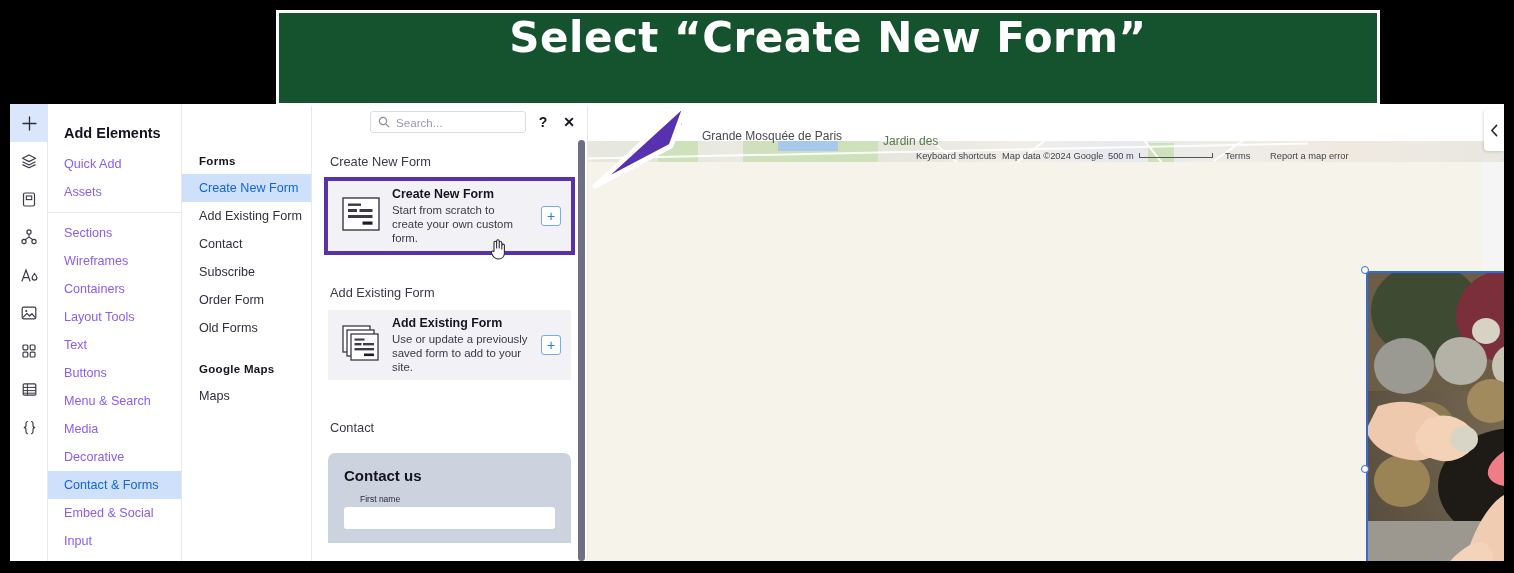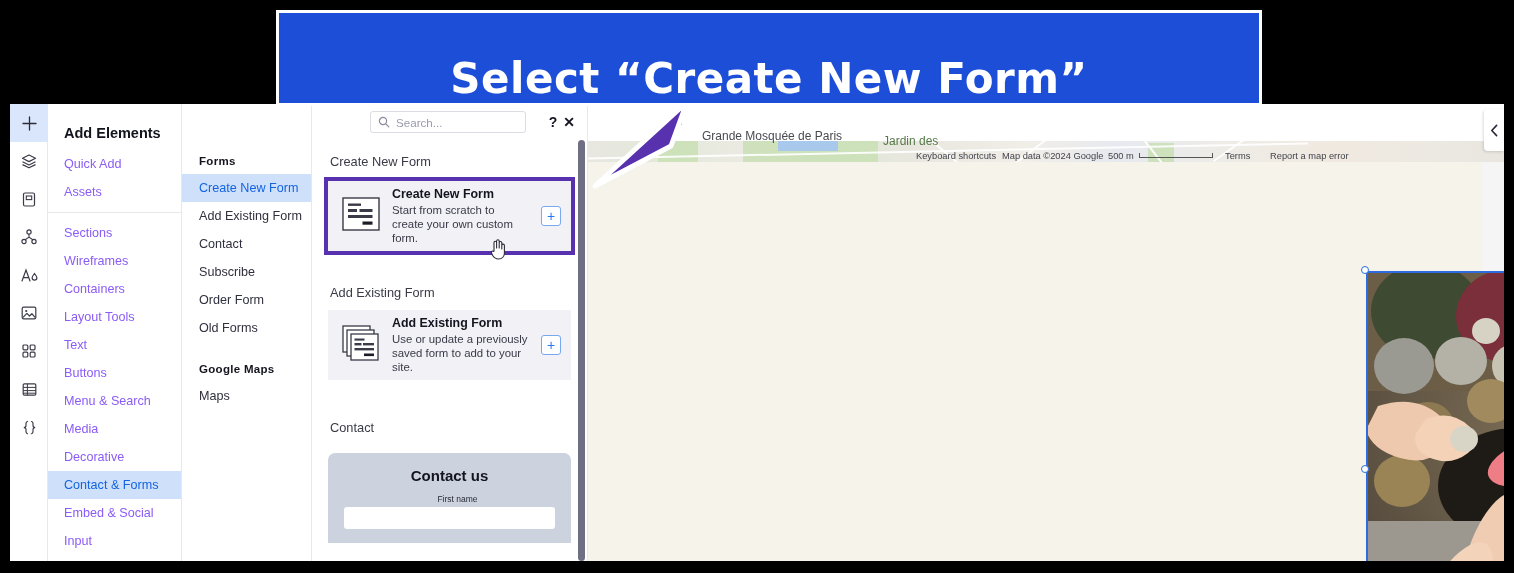--- a/index.html
+++ b/index.html
@@ -7,24 +7,24 @@
     width: 1514px; height: 573px;
     background: #000;
     font-family: "Liberation Sans", sans-serif;
     overflow: hidden;
   }
   #root { position: relative; width: 1514px; height: 573px; background: #000; }
 
   
   .callout-banner {
     position: absolute; left: 276px; top: 10px;
-    width: 986px; height: 96px;
-    background: #1d4ed8;
+    width: 1104px; height: 96px;
+    background: #14532d;
     border: 3px solid #ffffff;
-    display: flex; align-items: flex-end; justify-content: center;
+    display: flex; align-items: flex-start; justify-content: center;
     z-index: 60;
   }
   .callout-text {
     color: #ffffff;
     font-size: 42px;
     font-weight: bold;
     letter-spacing: .5px;
     white-space: nowrap;
     font-family: "DejaVu Sans", sans-serif;
   }
@@ -108,21 +108,21 @@
   
   .gallery-col {
     width: 276px; flex: 0 0 276px;
     background: #ffffff;
     position: relative;
     border-right: 1px solid #e8e8ec;
   }
   .gallery-top {
     height: 36px; position: relative;
     display: flex; align-items: center; justify-content: flex-end;
-    padding-right: 10px; 
+    padding-right: 10px; gap: 10px;
   }
   .search-box {
     position: absolute; left: 58px; top: 7px;
     width: 156px; height: 22px;
     border: 1px solid #dcdce3; border-radius: 3px;
     background: #fff;
     display: flex; align-items: center; gap: 6px;
     padding-left: 7px;
   }
   .search-ph { font-size: 11.6px; color: #9a9aac; }
@@ -160,21 +160,20 @@
     background: #fff;
   }
   .hand-cursor { position: absolute; left: 160px; top: 57px; }
 
   .contact-preview {
     margin: 8px 16px 0 16px;
     background: #ccd3de;
     border-radius: 7px 7px 0 0;
     padding: 14px 16px 0 16px;
     height: 90px;
-    text-align: center;
   }
   .cp-title { font-size: 15px; font-weight: bold; color: #14141f; }
   .cp-label { font-size: 8.5px; color: #2a2a38; margin-top: 10px; padding-left: 16px; }
   .cp-input { margin-top: 3px; height: 22px; background: #ffffff; border-radius: 3px; }
 
   .panel-scrollbar {
     position: absolute; right: 2px; top: 36px;
     width: 7px; height: 421px;
     background: #6f6f84; border-radius: 4px;
   }

